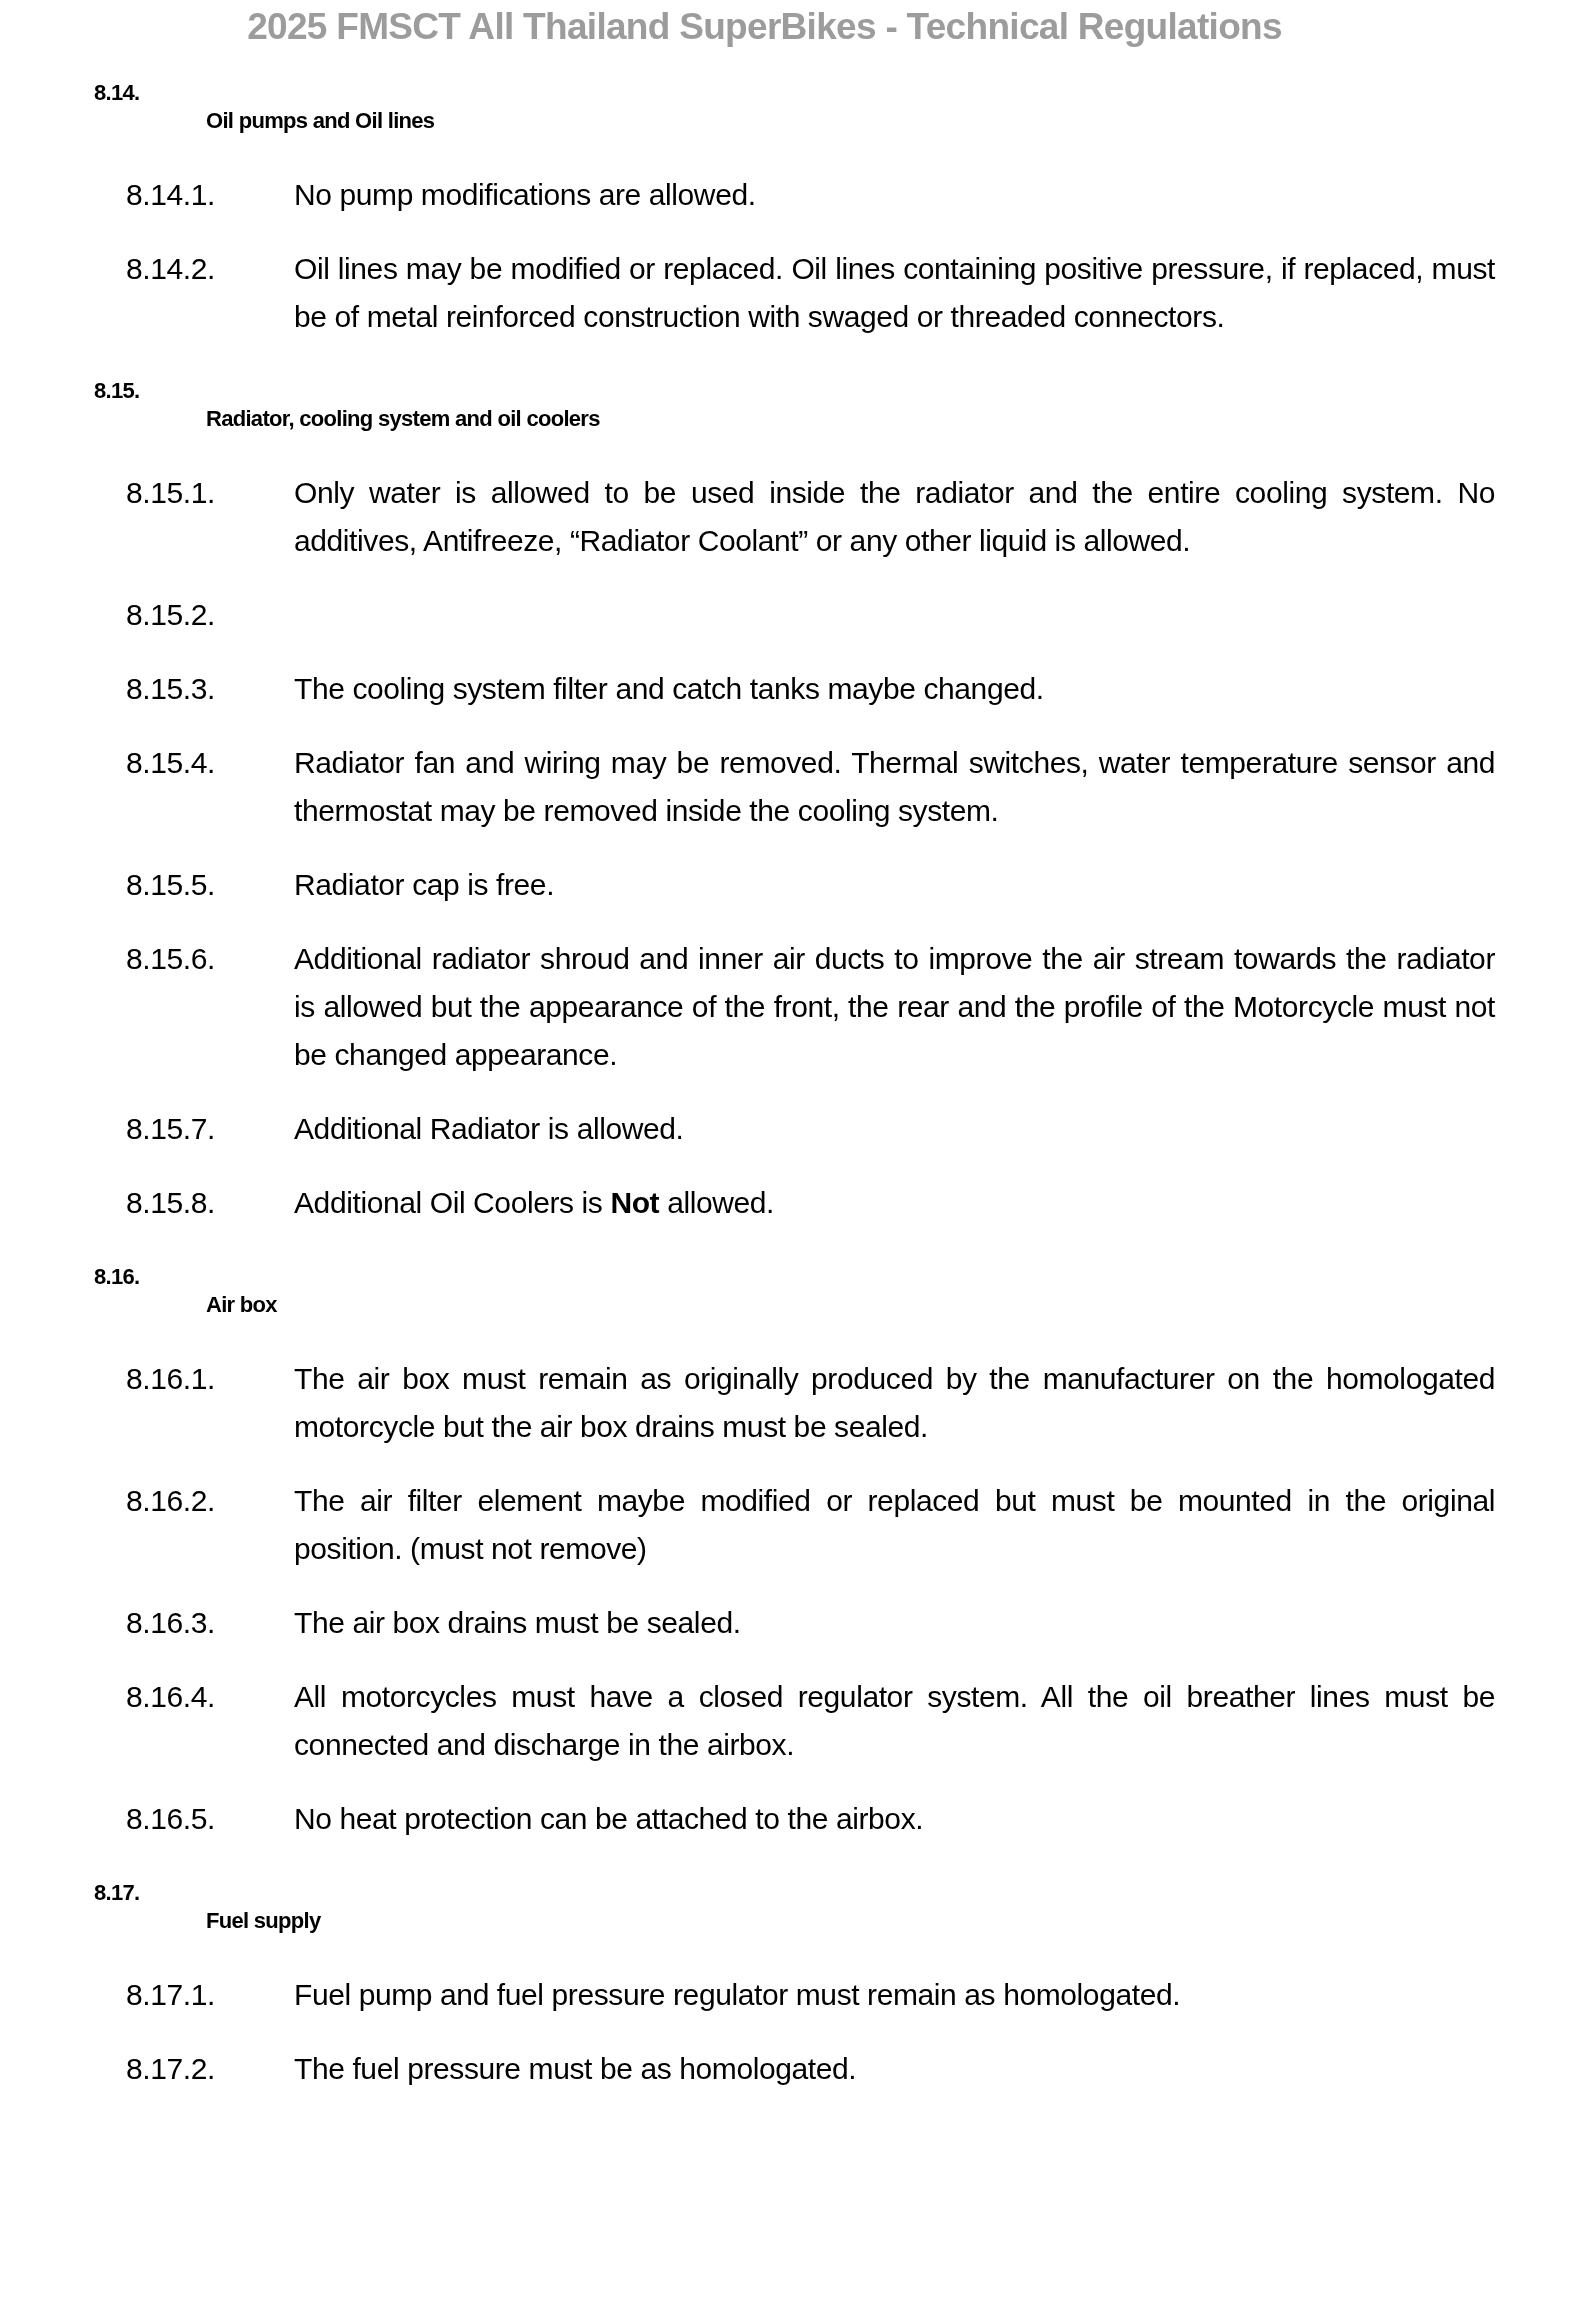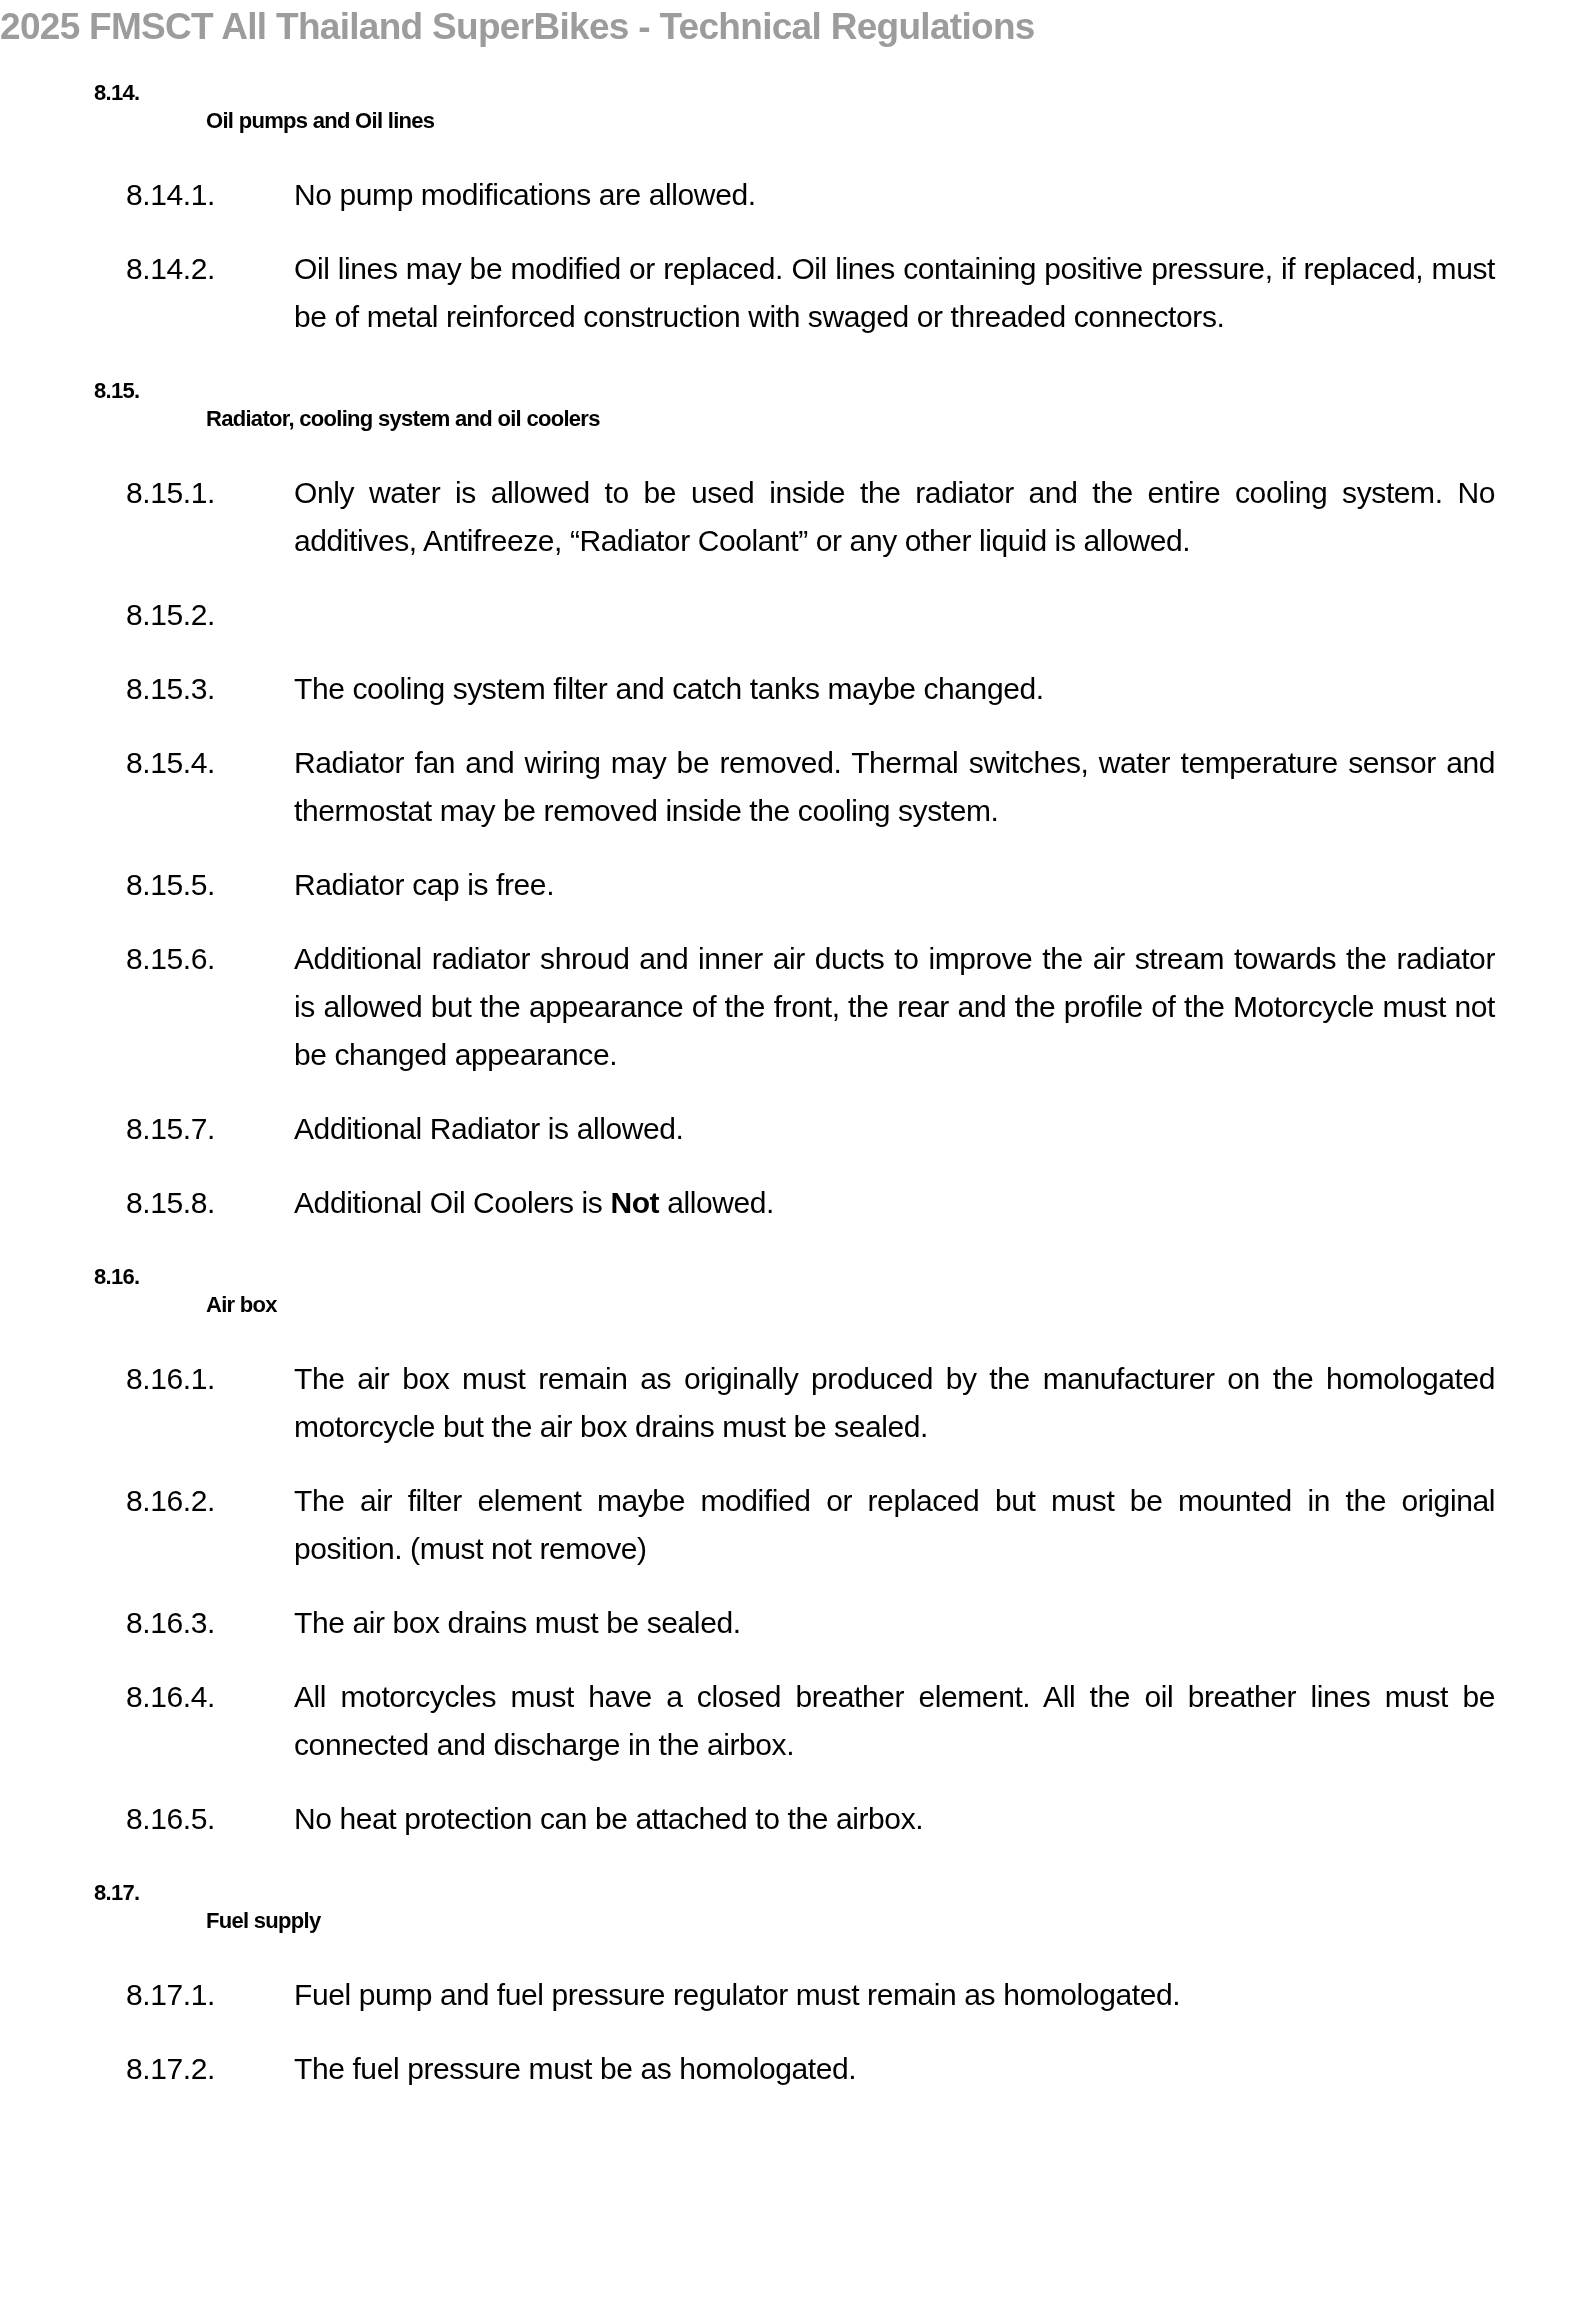--- a/index.html
+++ b/index.html
@@ -13,20 +13,21 @@
     background: #ffffff;
     overflow: hidden;
     color: #000000;
   }
 
   .doc-header {
     position: absolute;
     top: 5.8px;
     left: 0;
     right: 43px;
+    text-align: center;
     font-size: 37px;
     font-weight: 700;
     color: var(--header-gray, #9c9c9c);
     letter-spacing: -0.7px;
   }
 
   .content {
     position: absolute;
     top: 69px;
     left: 94px;
@@ -123,21 +124,21 @@
       <div class="clause">
         <span class="clause-number">8.16.2.</span>
         <div class="clause-text">The air filter element maybe modified or replaced but must be mounted in the original position. (must not remove)</div>
       </div>
       <div class="clause">
         <span class="clause-number">8.16.3.</span>
         <div class="clause-text">The air box drains must be sealed.</div>
       </div>
       <div class="clause">
         <span class="clause-number">8.16.4.</span>
-        <div class="clause-text">All motorcycles must have a closed breather element. All the oil breather lines must be connected and discharge in the airbox.</div>
+        <div class="clause-text">All motorcycles must have a closed regulator system. All the oil breather lines must be connected and discharge in the airbox.</div>
       </div>
       <div class="clause">
         <span class="clause-number">8.16.5.</span>
         <div class="clause-text">No heat protection can be attached to the airbox.</div>
       </div>
       <div class="section-heading">
         <span class="section-number">8.17.</span>
         <span class="section-title">Fuel supply</span>
       </div>
       <div class="clause">

